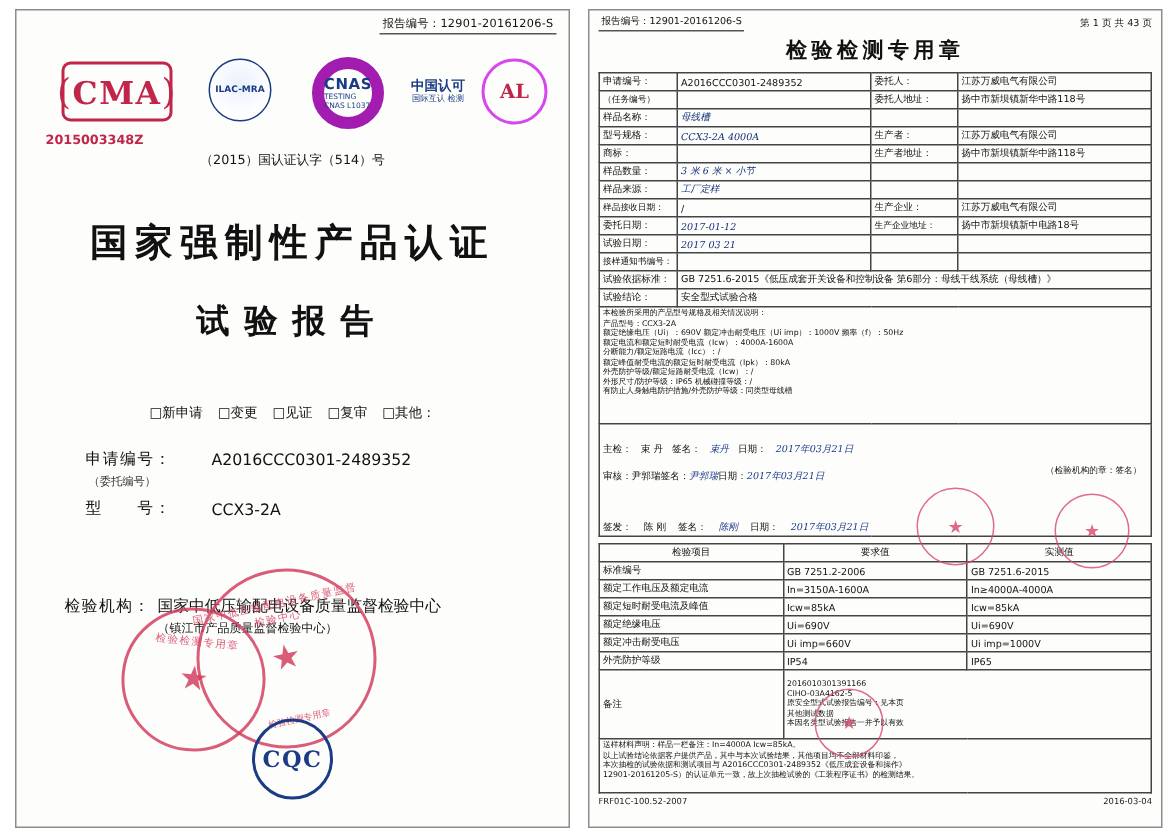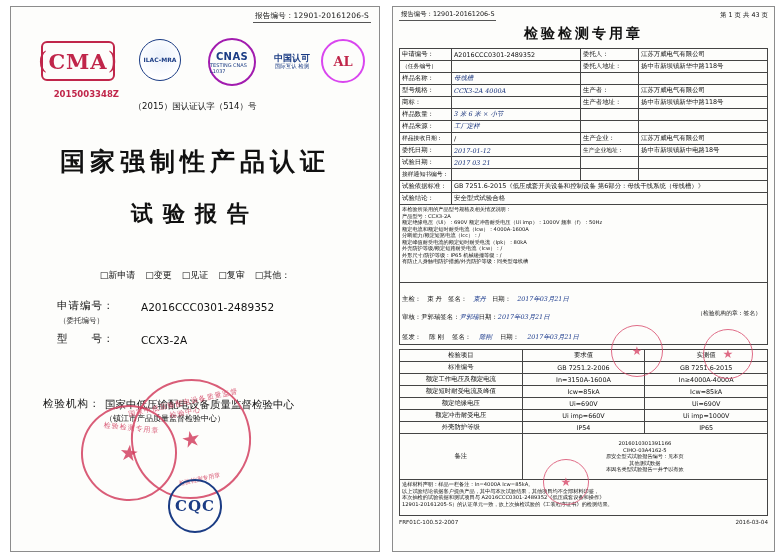--- a/index.html
+++ b/index.html
@@ -31,21 +31,21 @@
   .mark-cma {
     position:absolute; left:30px; top:4px; width:74px; height:40px;
     border:2px solid #c0264a; border-radius:6px;
     color:#c0264a; font-weight:bold; font-size:21px;
     display:flex; align-items:center; justify-content:center;
     letter-spacing:1px;
     font-family:"DejaVu Serif", serif;
   }
   .mark-cma .paren { font-size:24px; font-weight:normal; }
   .cma-code {
-    position:absolute; left:16px; top:52px; width:92px; text-align:right;
+    position:absolute; left:6px; top:52px; width:92px; text-align:center;
     font-size:8.5px; color:#c0264a; font-weight:bold;
   }
 
   .mark-ilac {
     position:absolute; left:118px; top:0px; width:62px; height:46px;
     display:flex; flex-direction:column; align-items:center; justify-content:center;
   }
   .ilac-circle {
     width:42px; height:42px; border-radius:50%;
     border:1.6px solid #1b3c84;
@@ -53,21 +53,21 @@
     background:radial-gradient(circle at 50% 40%, #eaf0fb 0%, #ffffff 70%);
   }
   .ilac-text { font-size:6px; color:#1b3c84; font-weight:bold; text-align:center; line-height:1.05; }
 
   .mark-cnas {
     position:absolute; left:186px; top:0px; width:70px; height:50px;
     display:flex; align-items:center; justify-content:center;
   }
   .cnas-ring {
     width:48px; height:48px; border-radius:50%;
-    border:2px solid #a21caf;
+    border:8px solid #a21caf;
     display:flex; align-items:center; justify-content:center;
     flex-direction:column;
   }
   .cnas-ring b { font-size:10px; color:#1b3c84; letter-spacing:.4px; }
   .cnas-ring i { font-size:5px; font-style:normal; color:#1b3c84; }
 
   .mark-cqc-blue {
     position:absolute; left:252px; top:2px; width:58px; height:44px;
     display:flex; flex-direction:column; align-items:center; justify-content:center;
     color:#1b3c84;
@@ -175,21 +175,21 @@
   .rep-head .hl { border-bottom:1px solid #555; padding:0 2px 1px 2px; }
   .rep-title {
     text-align:center; font-size:14px; font-weight:bold; letter-spacing:3px;
     font-family:"DejaVu Serif", serif; margin:2px 0 5px 0;
   }
   table.grid { width:369px; margin:0 auto; border-collapse:collapse; table-layout:fixed; }
   table.grid td, table.grid th { border:1px solid #444; padding:1px 2px; vertical-align:middle; font-weight:normal; }
   .lbl { width:52px; white-space:nowrap; }
   .lbl2 { width:58px; white-space:nowrap; }
   .cellpad { padding-left:3px; }
-  .center { text-align:center; }
+  .center { }
   .tallrow td { height:11px; }
   .small { font-size:5.8px; }
   .xsmall { font-size:5.2px; line-height:1.25; }
 
   .sig-hand { font-family:"DejaVu Serif", serif; color:#1b3a8c; font-style:italic; }
   .ink { color:#15307a; font-style:italic; font-family:"DejaVu Serif", serif; }
 
   
   .rseal {
     position:absolute; border:1.6px solid #d8486a; border-radius:50%;
@@ -410,21 +410,21 @@
             <span class="sig-hand">2017年03月21日</span>
           </div>
           <div style="display:flex; gap:0; margin-top:9px;">
             <span>审核：</span>
             <span>尹郭瑞</span>
             <span>签名：</span>
             <span class="sig-hand">尹郭瑞</span>
             <span>日期：</span>
             <span class="sig-hand">2017年03月21日</span>
           </div>
-          <div style="display:flex; gap:8px; margin-top:11px;">
+          <div style="display:flex; gap:8px; margin-top:25px;">
             <span>签发：</span>
             <span>陈 刚</span>
             <span>签名：</span>
             <span class="sig-hand">陈刚</span>
             <span>日期：</span>
             <span class="sig-hand">2017年03月21日</span>
           </div>
           <div style="position:absolute; right:6px; top:26px;" class="small">（检验机构的章：签名）</div>
         </td>
       </tr>

